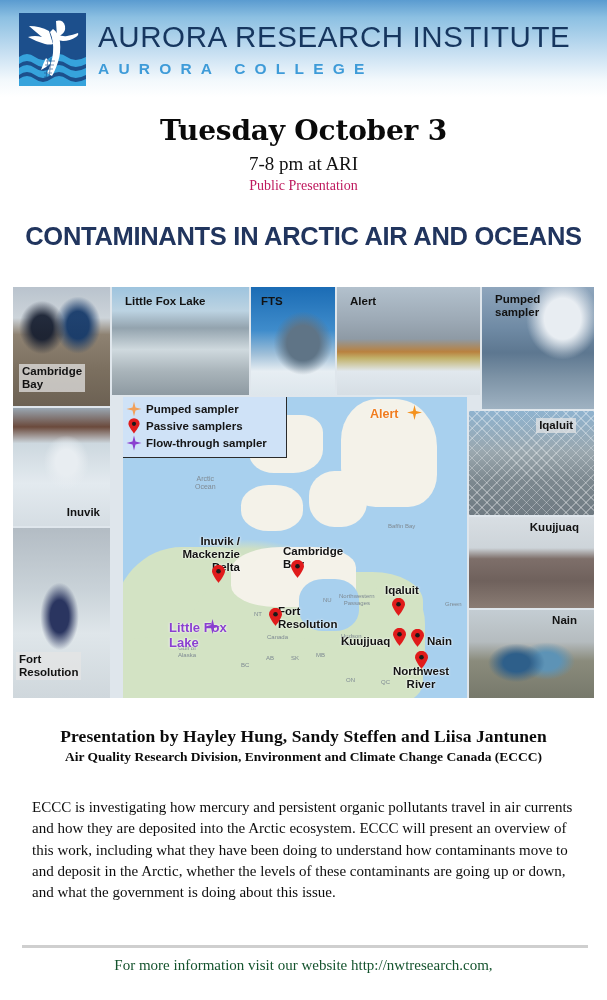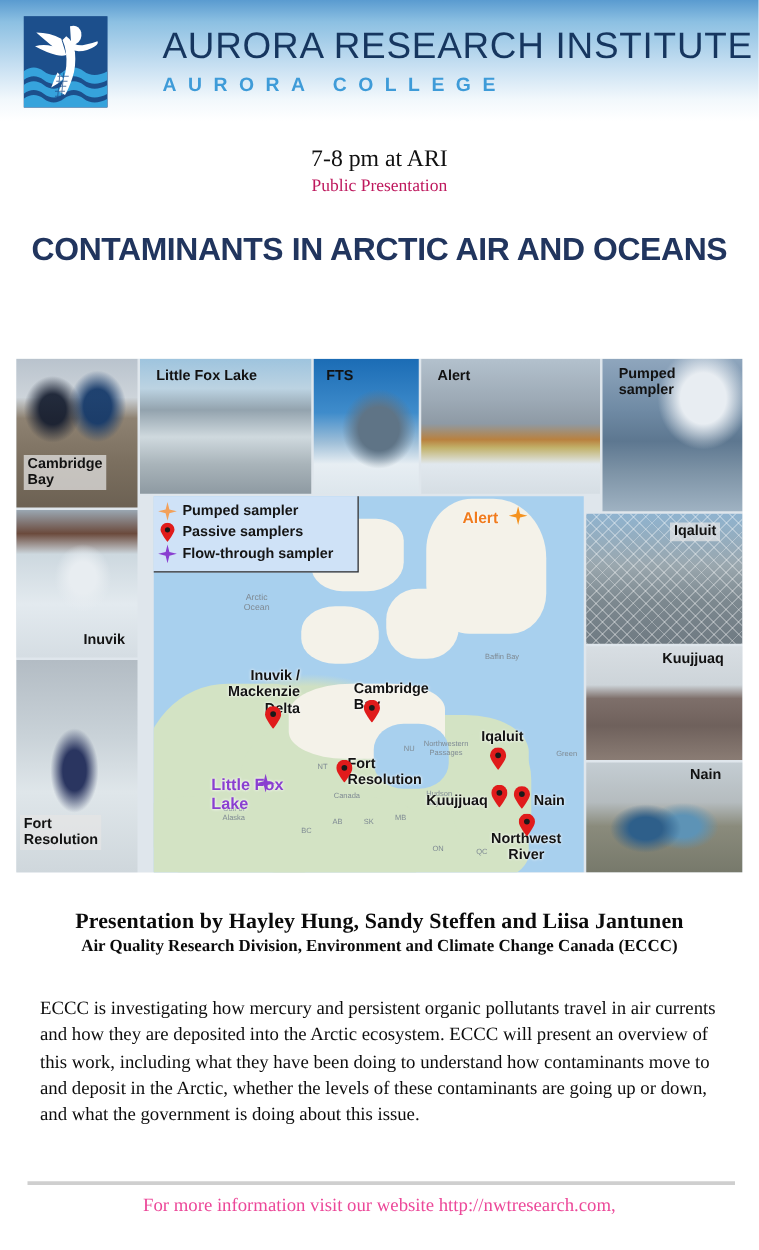--- a/index.html
+++ b/index.html
@@ -35,21 +35,20 @@
     height: 73px;
     background: #1c4f8c;
     overflow: hidden;
   }
   .logo-mark svg { display: block; width: 67px; height: 73px; }
 
   .logo-text {
     position: absolute;
     left: 98px;
     top: 22px;
-    margin-left: 32px;
   }
   .org-name {
     font-family: "Liberation Sans", sans-serif;
     font-size: 29.5px;
     letter-spacing: 0.6px;
     color: #16365f;
     line-height: 1;
     white-space: nowrap;
     font-weight: 400;
   }
@@ -287,21 +286,21 @@
     width: 566px; height: 3px;
     background: #cfcfcf;
   }
   .footer {
     position: absolute;
     left: 0; top: 955px; width: 607px;
     text-align: center;
     font-family: "Liberation Serif", serif;
     font-size: 15px;
     line-height: 1.45;
-    color: #ec4899;
+    color: #14532d;
   }
 </style>
 </head>
 <body>
 
 <div id="poster">
 
   <div class="header">
 
     <div class="logo-mark">
@@ -329,20 +328,21 @@
       </svg>
     </div>
 
     <div class="logo-text">
       <div class="org-name">AURORA RESEARCH INSTITUTE</div>
       <div class="org-sub">AURORA COLLEGE</div>
     </div>
   </div>
 
   <div class="event-block">
+    <div class="event-date">Tuesday October 3</div>
     <div class="event-time">7-8 pm at ARI</div>
     <div class="event-kind">Public Presentation</div>
   </div>
 
   <div class="headline">CONTAMINANTS IN ARCTIC AIR AND OCEANS</div>
 
   <div class="collage">
 
     <div class="photo ph-cambridge">
       <span class="cap" style="left:6px; bottom:14px;">Cambridge

